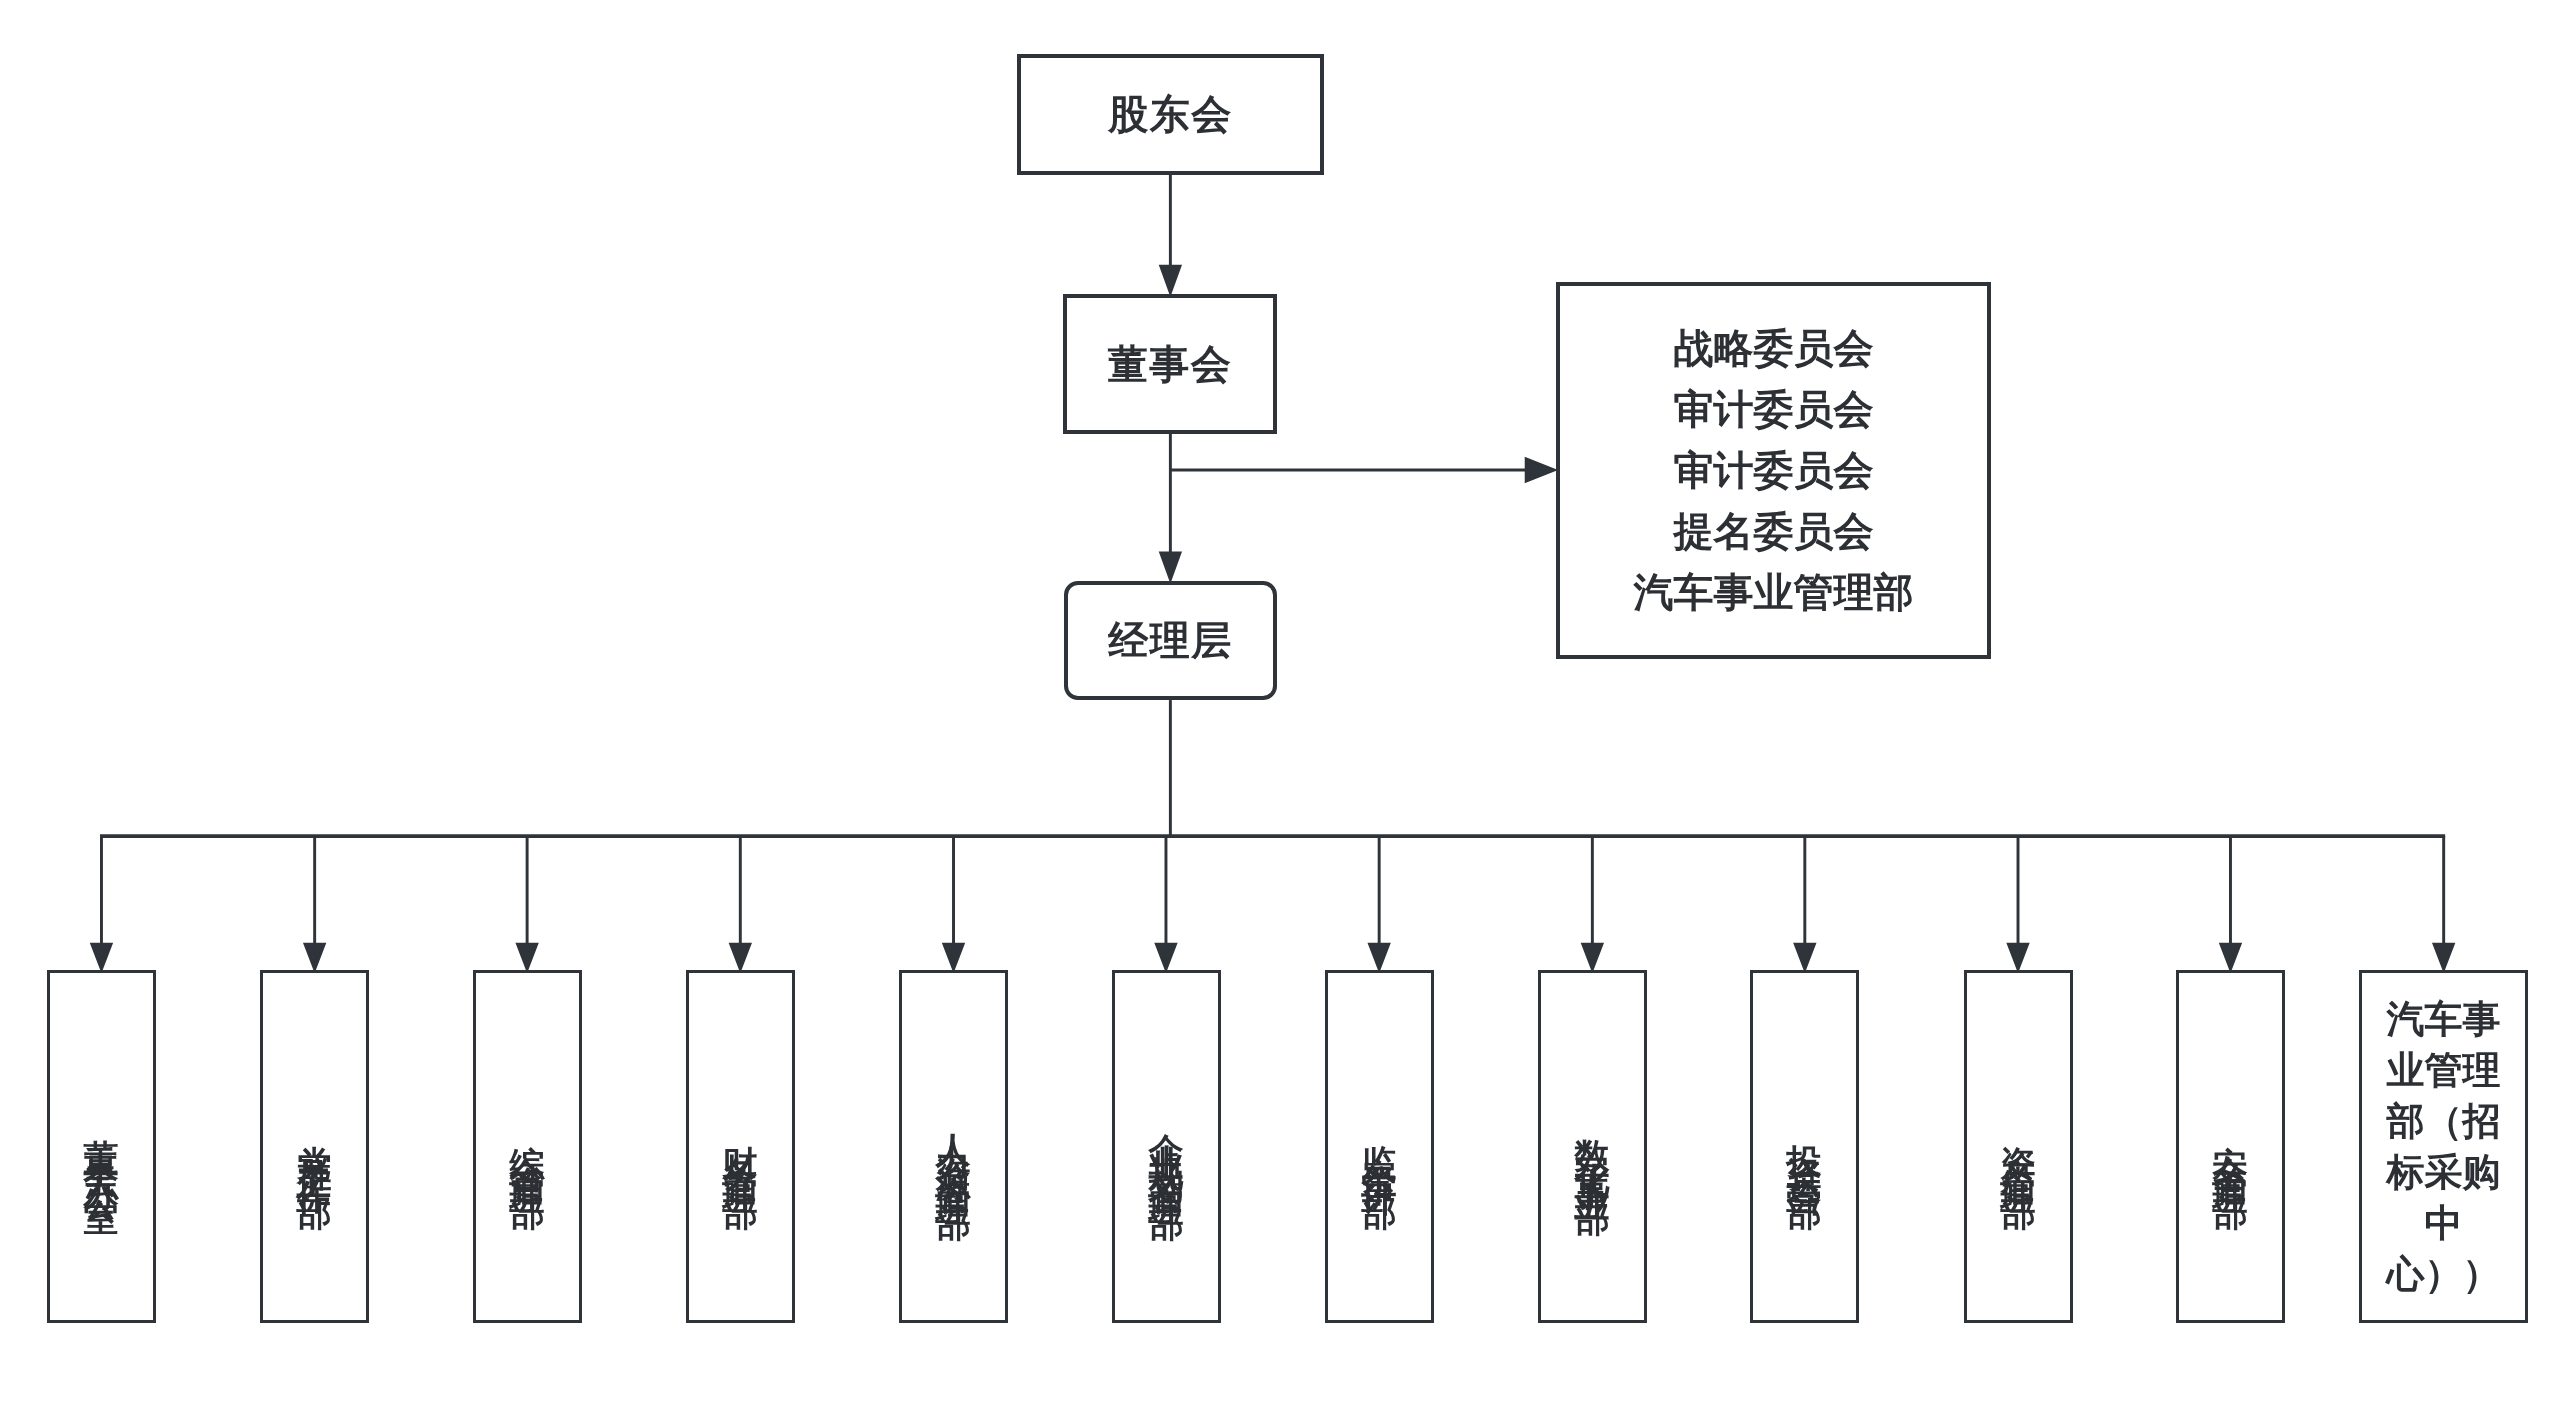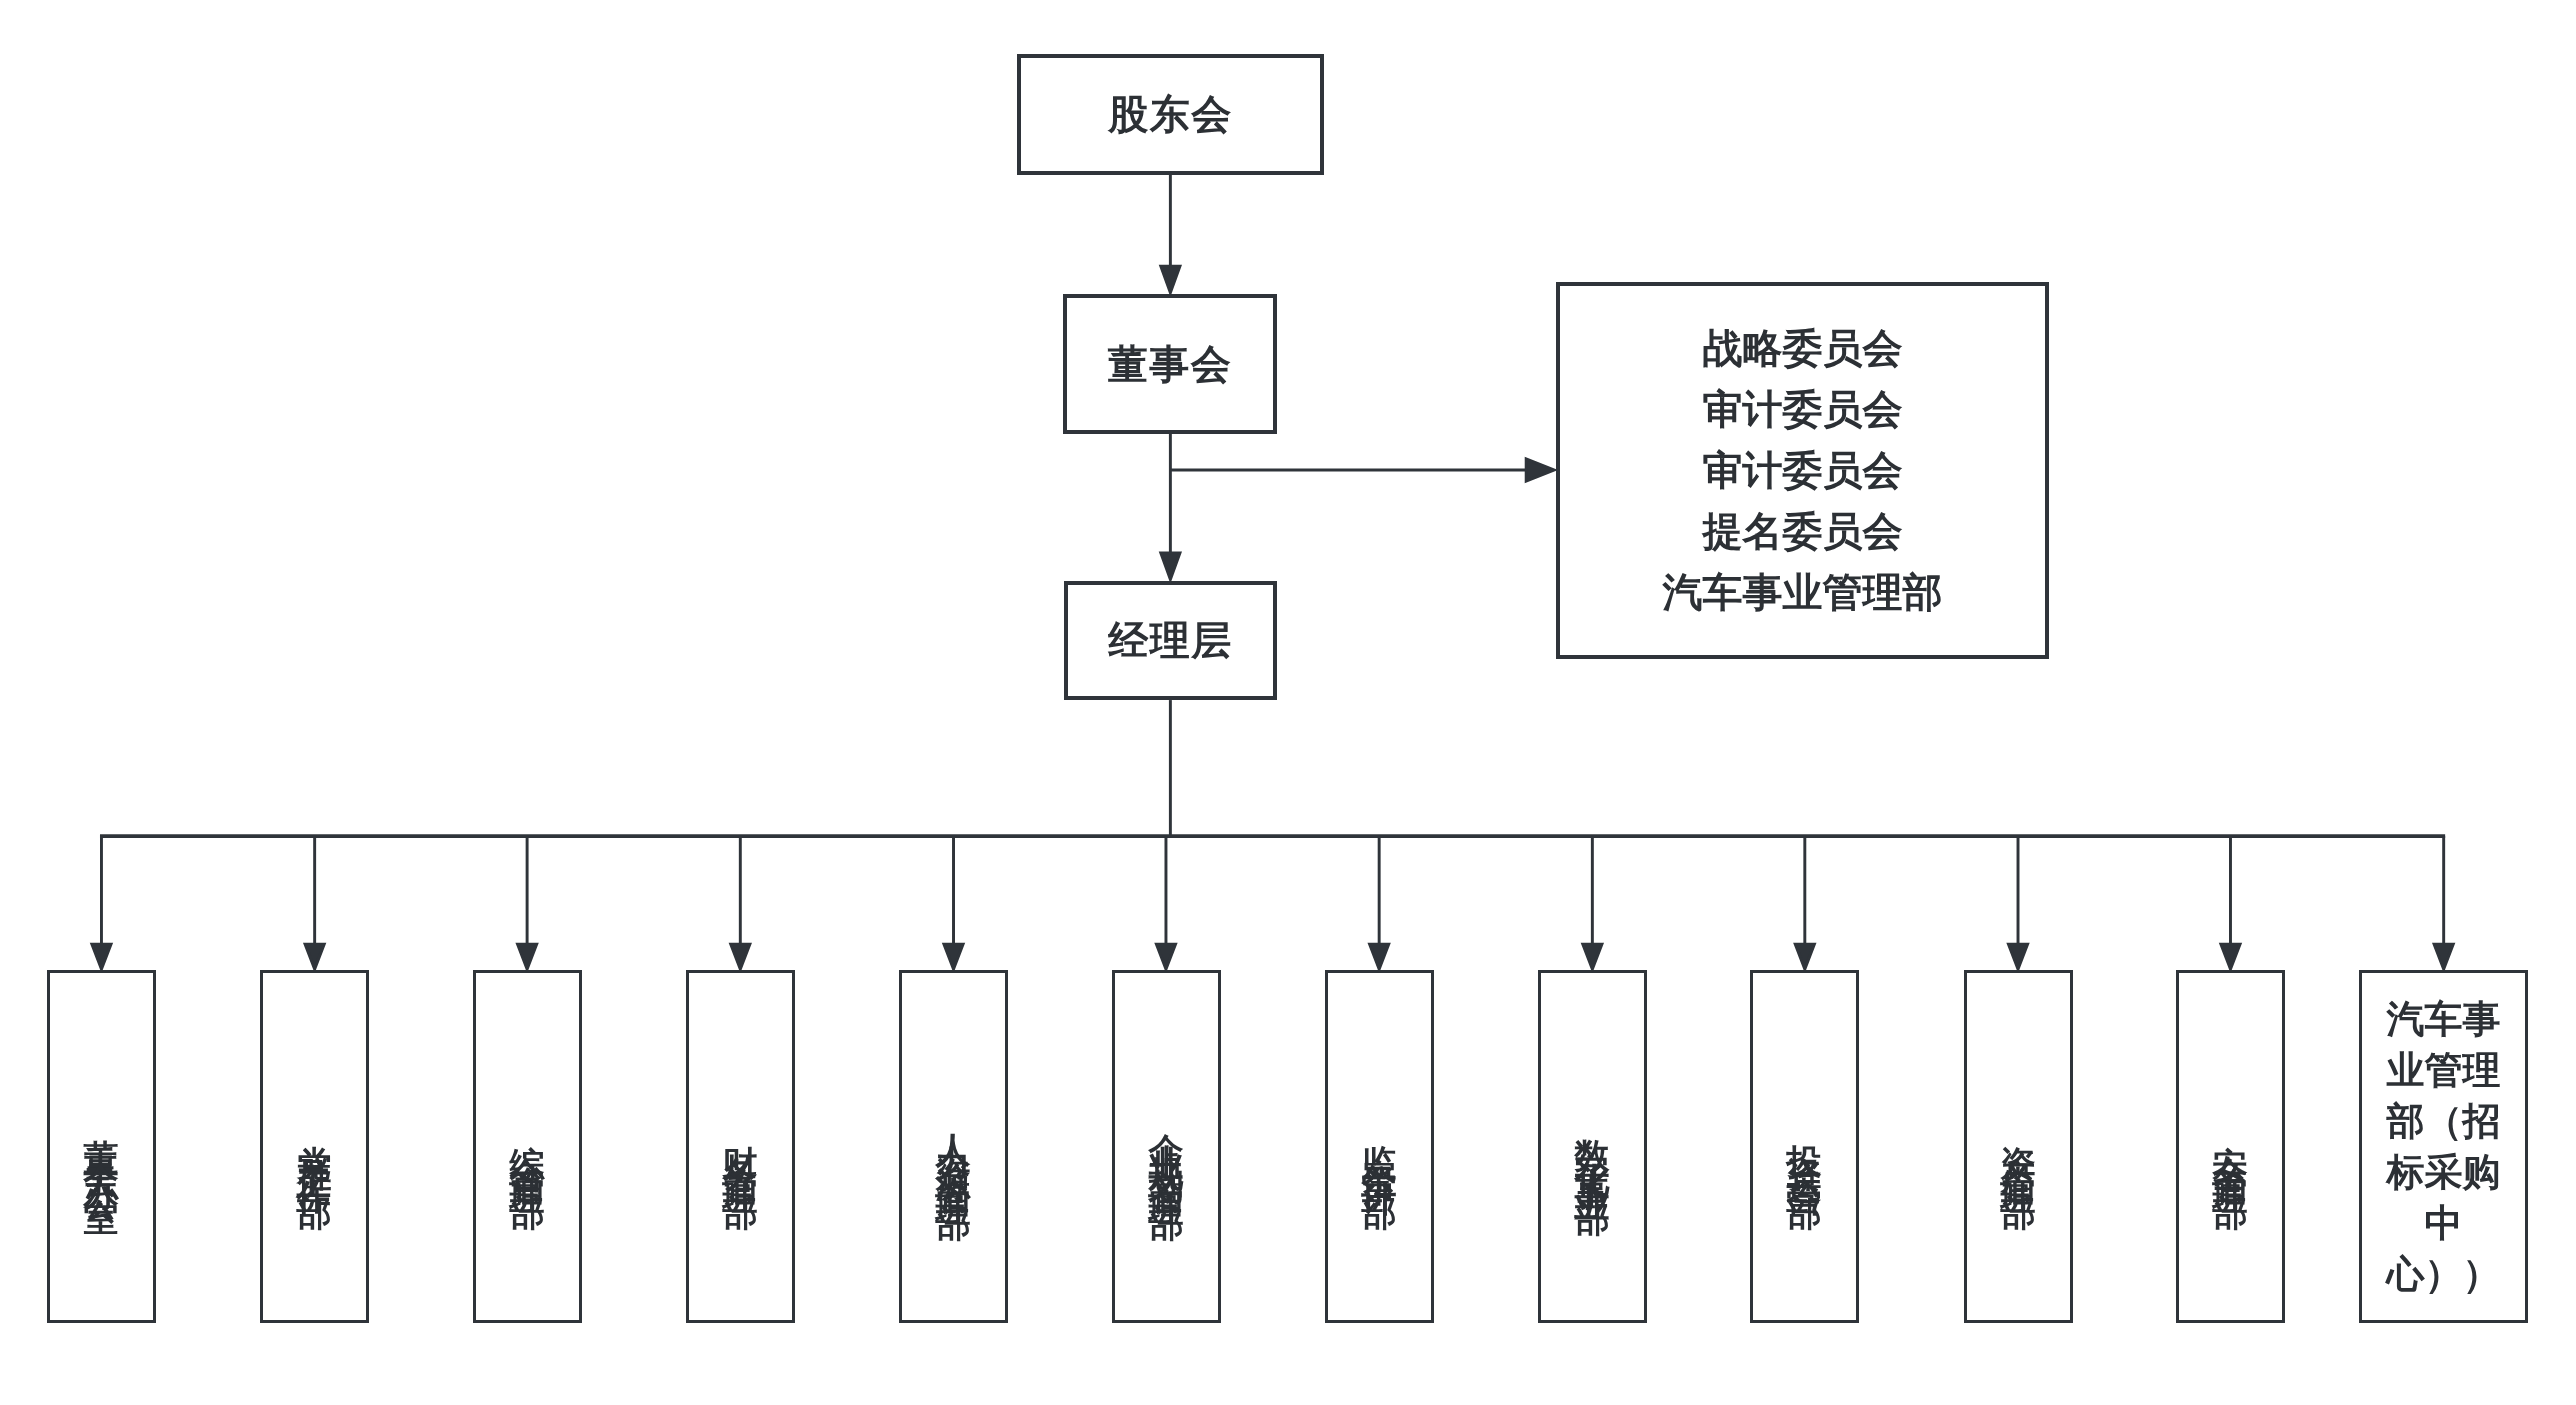--- a/index.html
+++ b/index.html
@@ -99,25 +99,25 @@
   </svg>
 
   <div class="node node-top" style="left:1017px;top:54px;width:307px;height:121px;">
     <span>股东会</span>
   </div>
 
   <div class="node node-top" style="left:1063px;top:294px;width:214px;height:140px;">
     <span>董事会</span>
   </div>
 
-  <div class="node node-top" style="left:1064px;top:581px;width:213px;height:119px;">
+  <div class="node node-top" style="left:1064px;top:581px;width:213px;height:119px;border-radius:14px;">
     <span>经理层</span>
   </div>
 
-  <div class="committee-box" style="left:1556px;top:282px;width:493px;height:377px;">
+  <div class="committee-box" style="left:1556px;top:282px;width:435px;height:377px;">
     <div class="committee-line">战略委员会</div>
     <div class="committee-line">审计委员会</div>
     <div class="committee-line">审计委员会</div>
     <div class="committee-line">提名委员会</div>
     <div class="committee-line">汽车事业管理部</div>
   </div>
 
   <div class="dept" style="left:47px;width:109px;">
     <span class="vtext">董事会办公室</span>
   </div>

